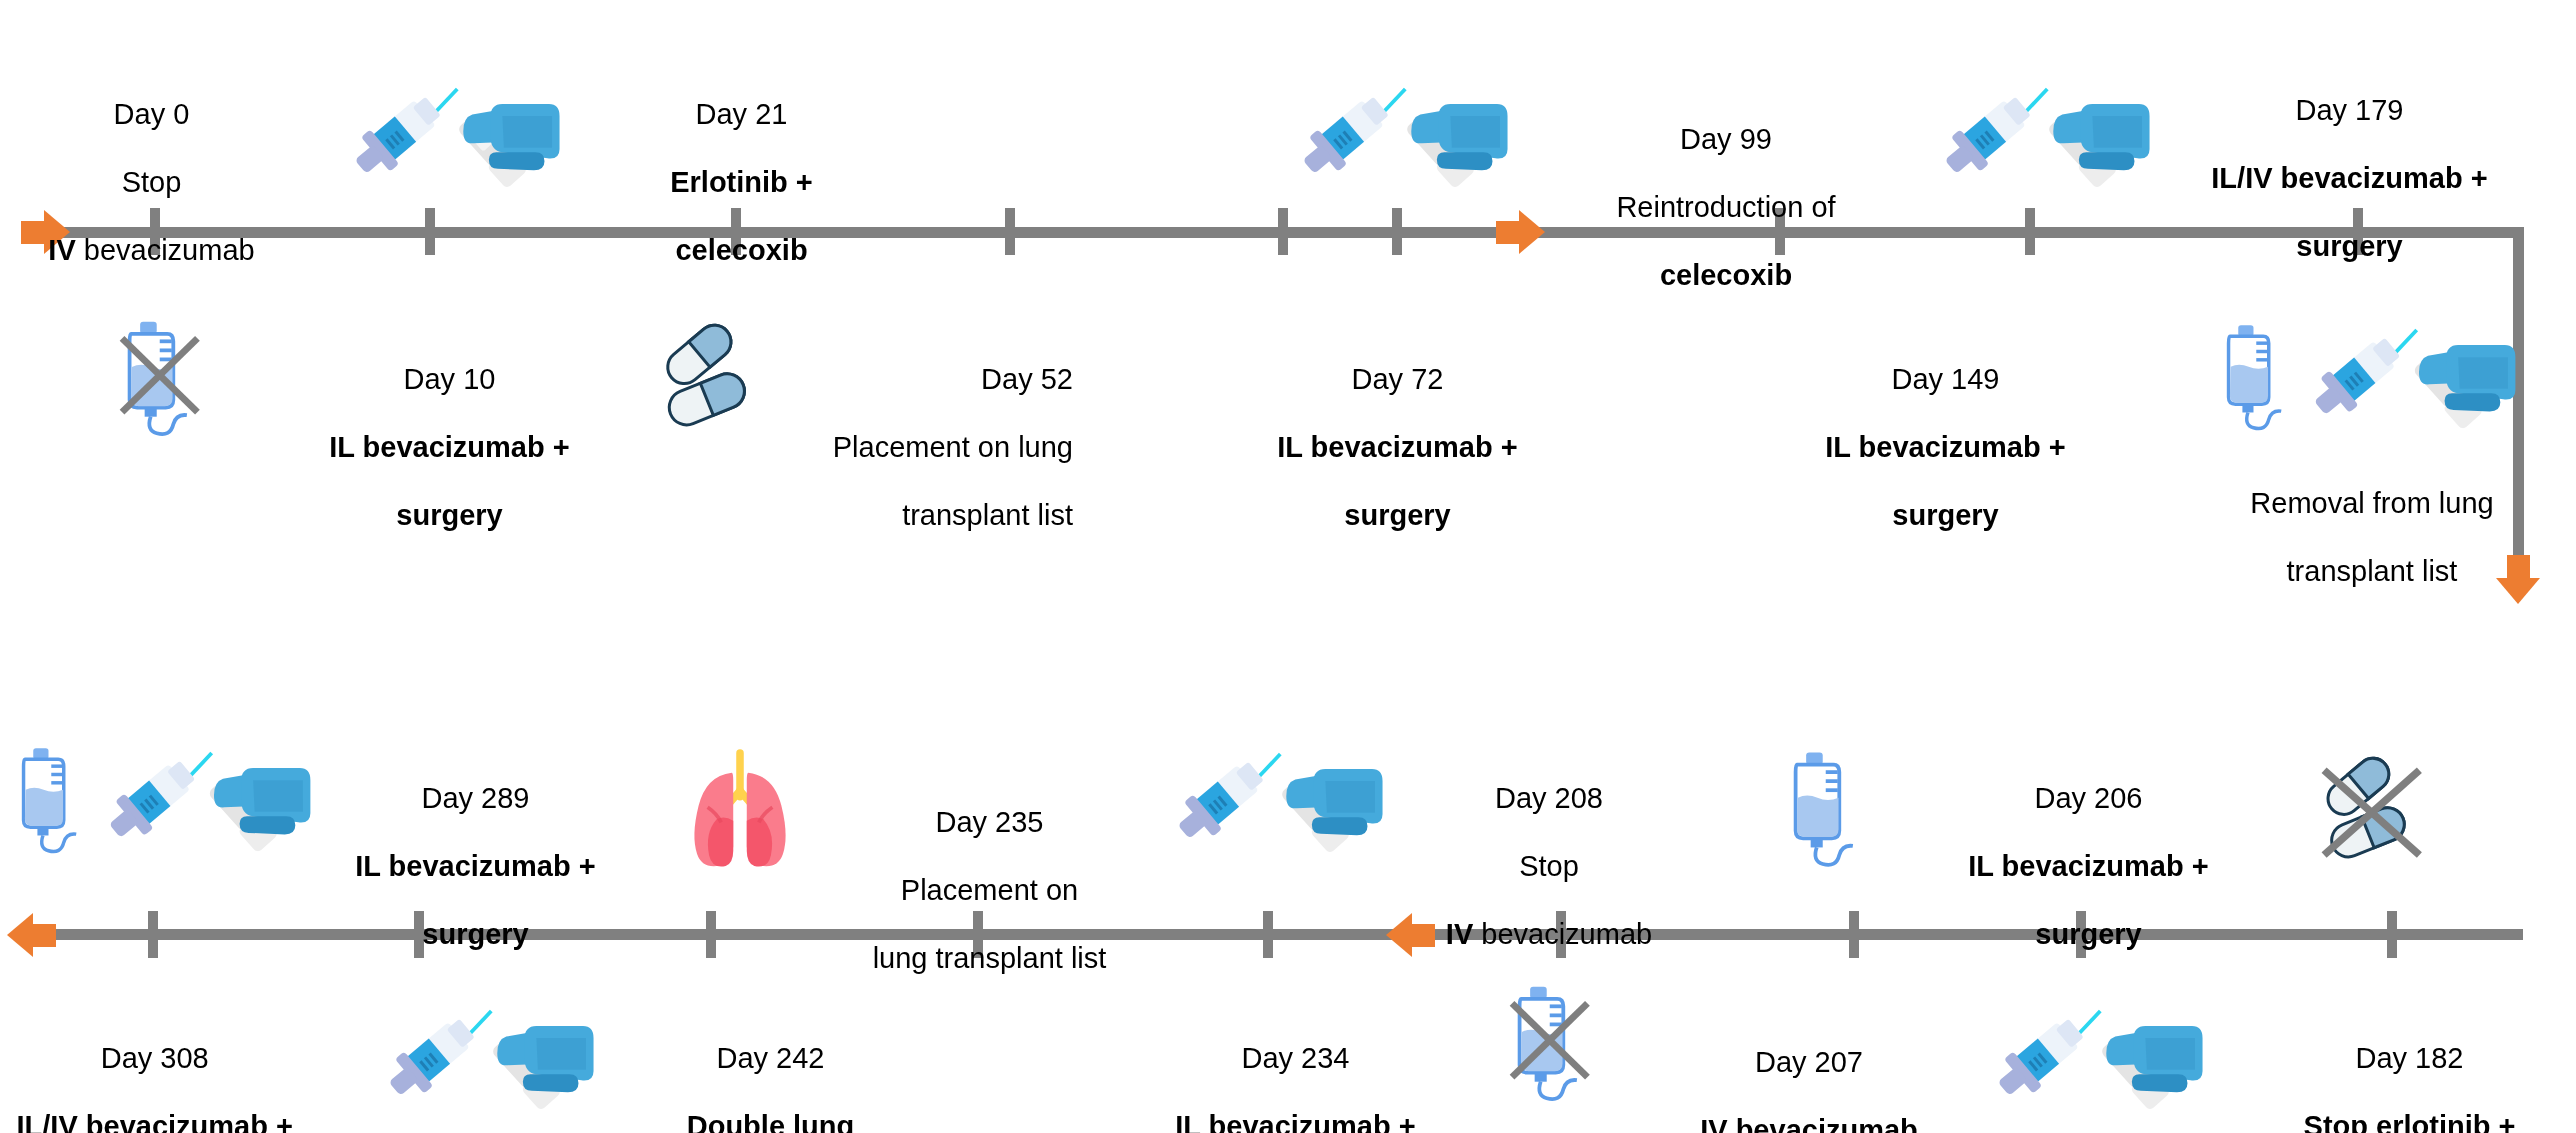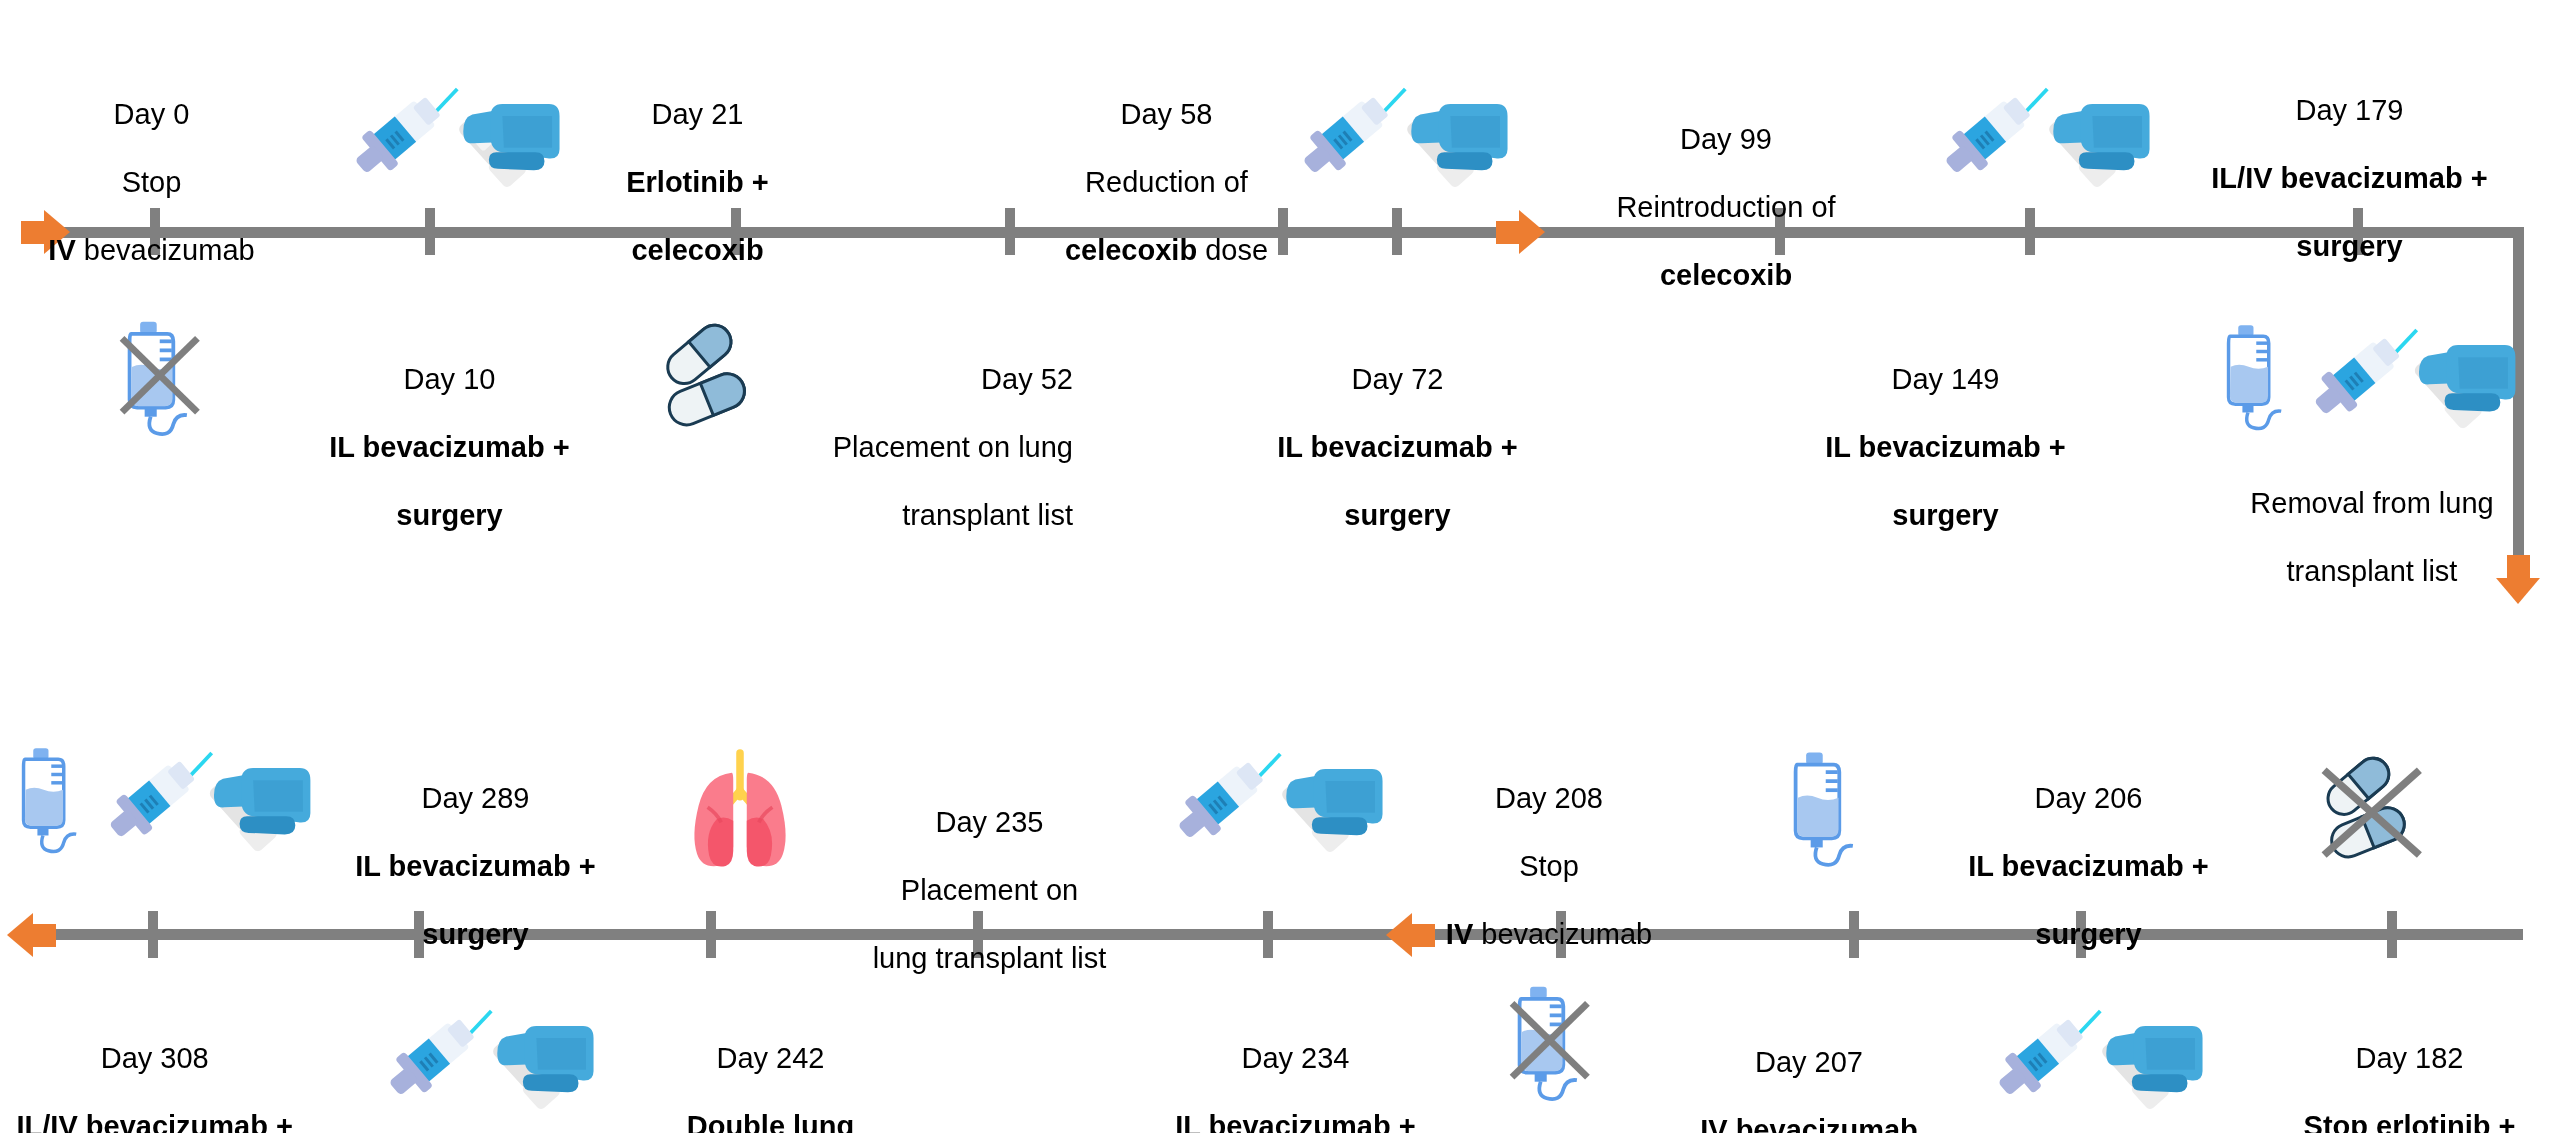--- a/index.html
+++ b/index.html
@@ -71,31 +71,26 @@
     <div class="shaft"></div>
       <div class="head"></div>
   </div>
 
   <div class="label" style="left:42px;top:64px;width:219px;">
     <span class="day">Day 0</span>
     <span>Stop</span><br>
     <b>IV</b><span> bevacizumab</span>
   </div>
 
-  <div class="label" style="left:584px;top:64px;width:227px;">
+  <div class="label" style="left:628px;top:64px;width:227px;">
     <span class="day">Day 21</span>
     <b>Erlotinib +</b><br>
     <b>celecoxib</b>
   </div>
 
-  <div class="label" style="left:1042px;top:64px;width:249px;">
-    <span class="day">Day 58</span>
-    <span>Reduction of</span><br>
-    <b>celecoxib</b><span> dose</span>
-  </div>
 
   <div class="label" style="left:1575px;top:89px;width:302px;">
     <span class="day">Day 99</span>
     <span>Reintroduction of</span><br>
     <b>celecoxib</b>
   </div>
 
   <div class="label" style="left:2187px;top:60px;width:325px;">
     <span class="day">Day 179</span>
     <b>IL/IV bevacizumab +</b><br>

